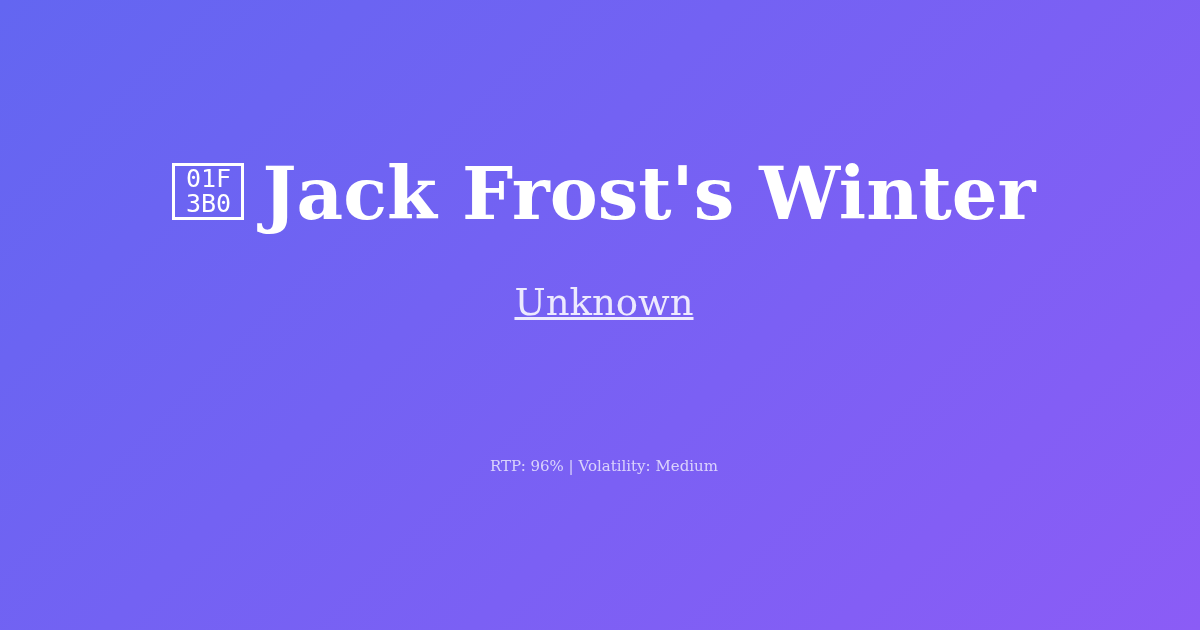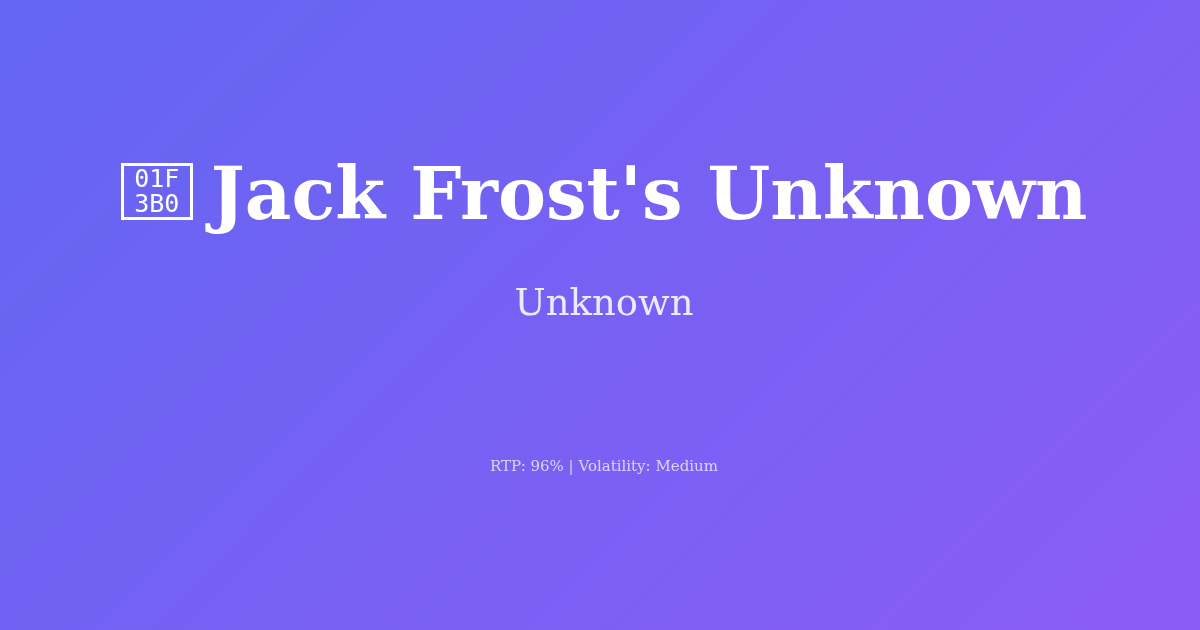--- a/index.html
+++ b/index.html
@@ -85,20 +85,21 @@
     margin: 16px;
     padding: 0;
     margin-top: 52px;
     font-family: "DejaVu Serif", "Liberation Serif", serif;
     font-size: 37px;
     font-weight: 400;
     color: rgba(255, 255, 255, 0.87);
     letter-spacing: 0px;
     white-space: nowrap;
     line-height: 1.1;
+    text-decoration: underline;
   }
 
   
   .stats {
     margin: 0;
     padding: 0;
     margin-top: 118px;
     font-family: "DejaVu Serif", "Liberation Serif", serif;
     font-size: 15px;
     font-weight: 400;
@@ -113,21 +114,21 @@
 
 <div class="og-card">
 
   <div class="title-row">
 
     <span class="tofu-glyph">
       <span class="tofu-row">01F</span>
       <span class="tofu-row">3B0</span>
     </span>
 
-    <h1 class="game-title">Jack Frost's Unknown</h1>
+    <h1 class="game-title">Jack Frost's Winter</h1>
 
   </div>
 
   <div class="provider">Unknown</div>
 
   <div class="stats">RTP: 96% | Volatility: Medium</div>
 
 </div>
 
 </body></html>

